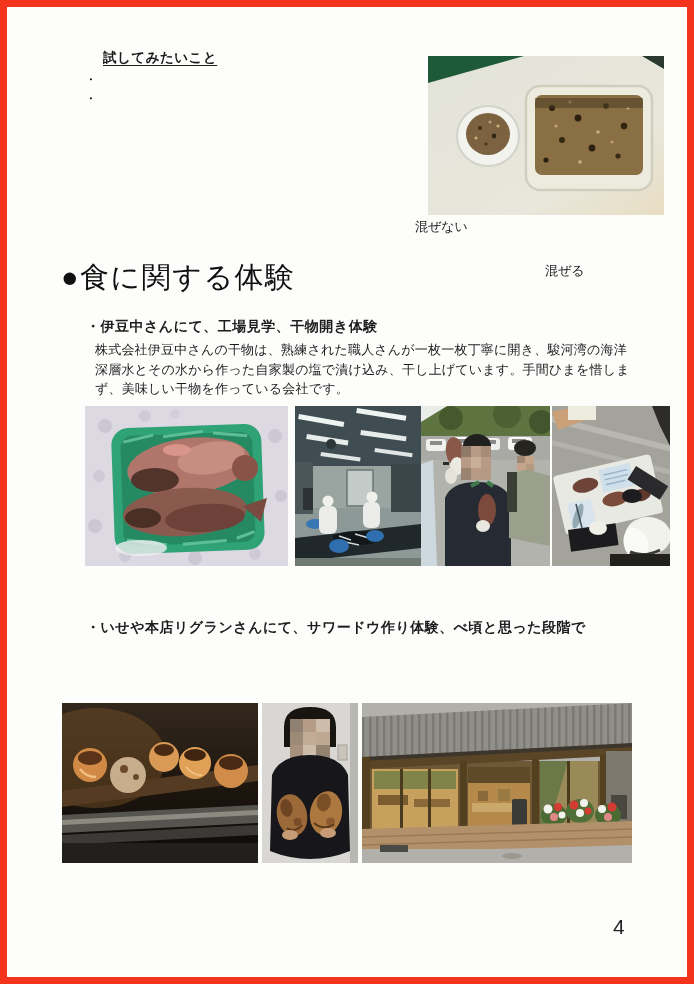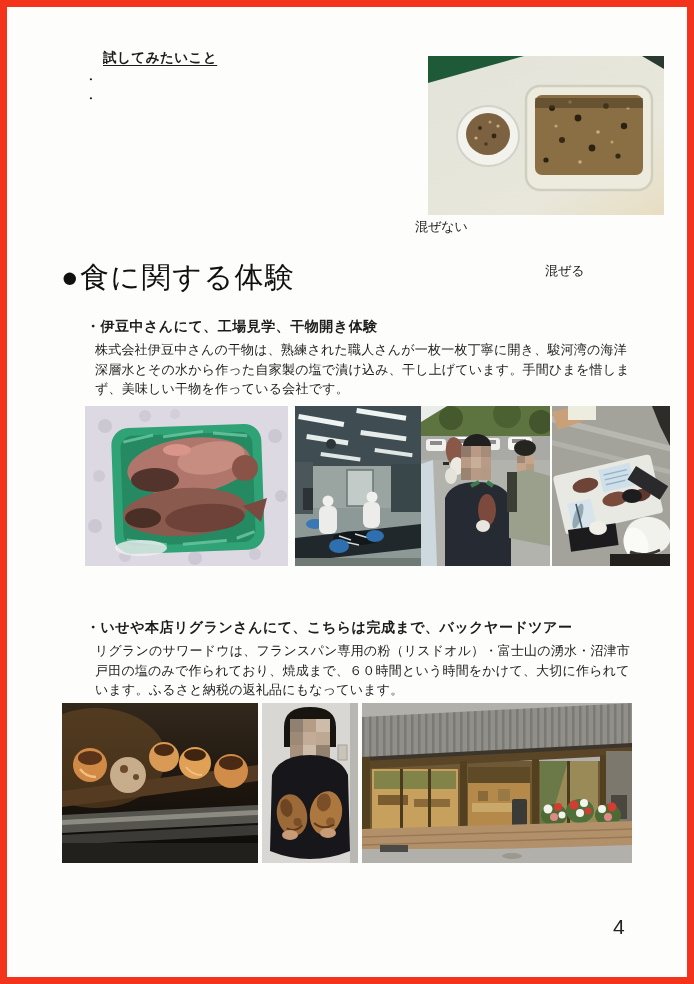--- a/index.html
+++ b/index.html
@@ -215,24 +215,21 @@
       <rect x="16" y="124" width="48" height="22" transform="rotate(-8 16 124)" fill="#1c1c1e"></rect>
       <ellipse cx="46" cy="122" rx="9" ry="7" fill="#efefe8"></ellipse>
       <ellipse cx="96" cy="130" rx="23" ry="19" fill="#f2f2ec"></ellipse>
       <ellipse cx="84" cy="138" rx="12" ry="17" transform="rotate(-18 84 138)" fill="#fafaf6"></ellipse>
       <path d="M78,146 Q92,152 108,144" stroke="#3a3a38" stroke-width="3" fill="none"></path>
       <rect x="58" y="148" width="60" height="12" fill="#23211e"></rect>
       <polygon points="100,0 118,0 118,40 108,20" fill="#2e2c28"></polygon>
     </svg>
   </div>
 
-  <div class="abs sec-heading" style="top:612px;">・いせや本店リグランさんにて、こちらは完成まで、バックヤードツアー</div>
-  <div class="abs sec-body pre" style="top:634px;">リグランのサワードウは、フランスパン専用の粉（リスドオル）・富士山の湧水・沼津市
-戸田の塩のみで作られており、焼成まで、６０時間という時間をかけて、大切に作られて
-います。ふるさと納税の返礼品にもなっています。</div>
+  <div class="abs sec-heading" style="top:612px;">・いせや本店リグランさんにて、サワードウ作り体験、べ頃と思った段階で</div>
 
   <div class="photo" style="left:55px;top:696px;width:196px;height:160px;">
     <svg viewBox="0 0 196 160" preserveAspectRatio="none">
       <defs>
         <linearGradient id="ovbg" x1="0" y1="0" x2="0" y2="1">
           <stop offset="0" stop-color="#33281c"></stop>
               <stop offset="0.55" stop-color="#1c150e"></stop>
               <stop offset="1" stop-color="#0c0a08"></stop>
         </linearGradient>
       </defs>

